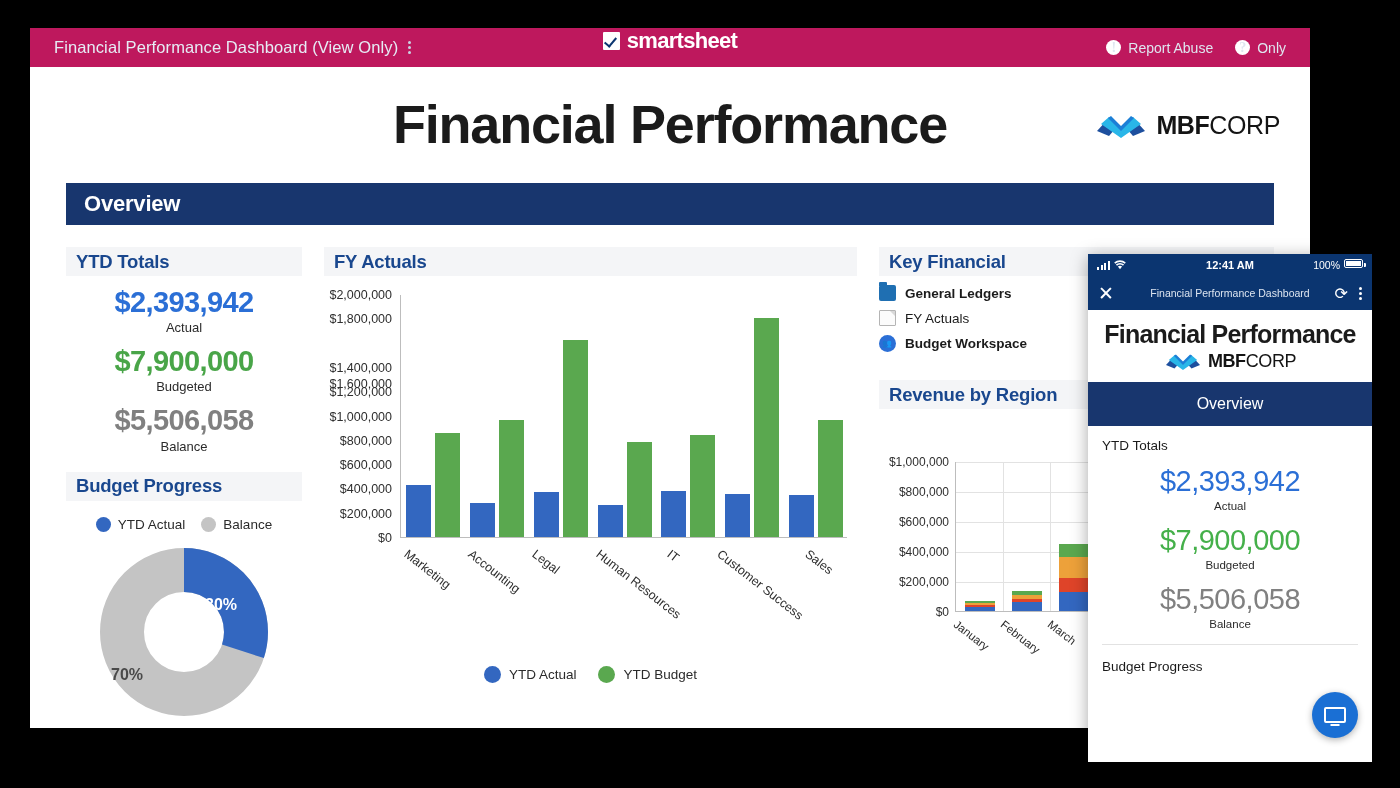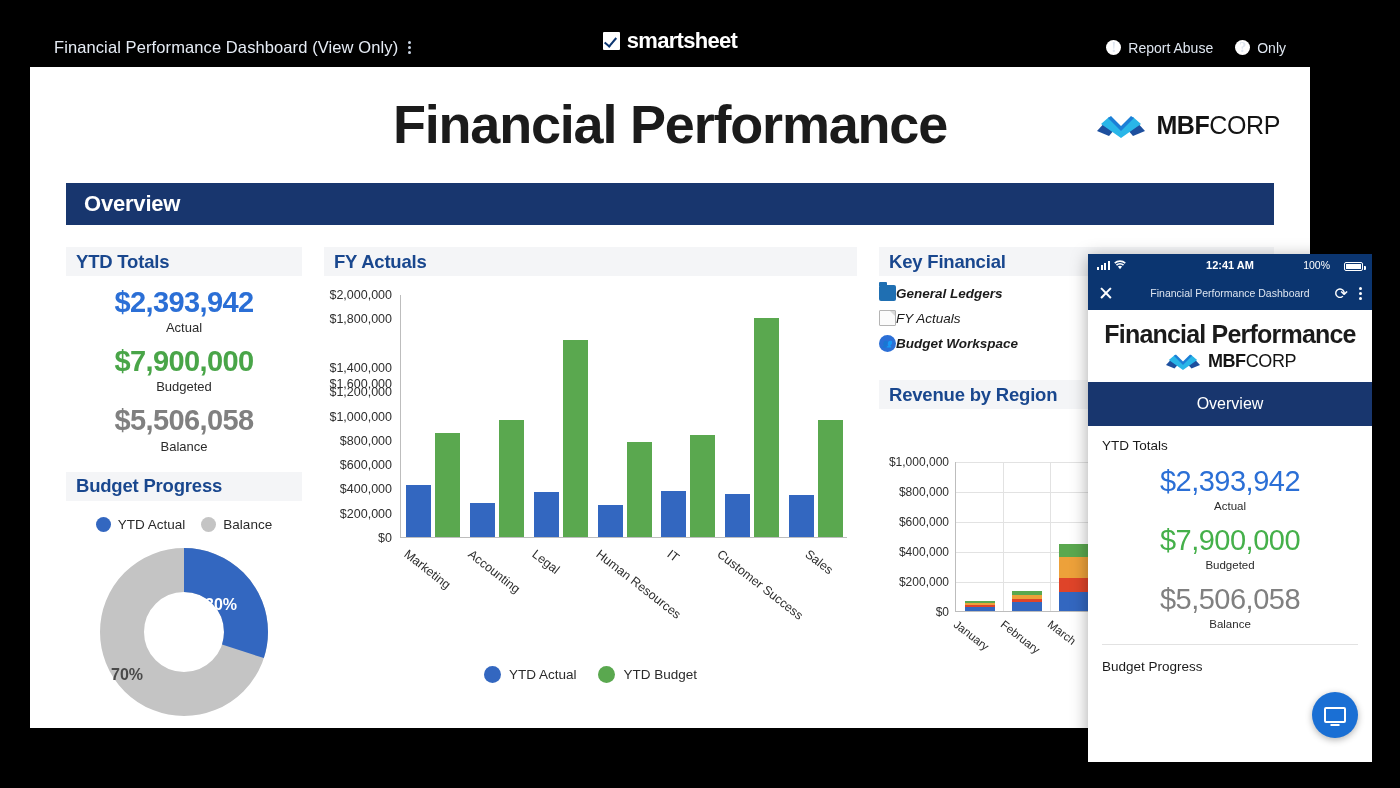--- a/index.html
+++ b/index.html
@@ -13,21 +13,21 @@
 
   
   #window {
     position: absolute; left: 30px; top: 28px;
     width: 1280px; height: 700px;
     background: #ffffff; overflow: hidden;
   }
 
   
   #appbar {
-    position: relative; height: 39px; background: #000000;
+    position: relative; height: 39px; background: #be185d;
     display: flex; align-items: center;
   }
   #appbar-left { display: flex; align-items: center; padding-left: 24px; }
   .appbar-title {
     color: #e6ecf5; font-size: 16.5px; letter-spacing: .1px; white-space: nowrap;
   }
   .kebab {
     display: inline-flex; flex-direction: column; justify-content: space-between;
     height: 13px; margin-left: 10px; cursor: pointer;
   }
@@ -139,21 +139,21 @@
   }
   .chart-legend {
     position: absolute; left: 0; right: 0; bottom: 2px;
     display: flex; justify-content: center; gap: 22px;
   }
   .chart-legend .it { display: flex; align-items: center; gap: 8px; }
   .chart-legend .dot { width: 17px; height: 17px; border-radius: 50%; }
   .chart-legend .lb { font-size: 13.5px; color: #2b2b2b; }
 
   
-  .res-row { display: flex; align-items: center; margin-top: 9px; cursor: pointer; font-style: italic; }
+  .res-row { display: flex; align-items: center; gap: 9px; margin-top: 9px; cursor: pointer; }
   .res-row .nm { font-size: 13.5px; color: #1b1b1b; }
   .res-row .nm.bold { font-weight: 700; }
   .ic { width: 17px; height: 16px; flex: none; position: relative; }
   .ic-folder { background: #1f6fb2; border-radius: 2px; }
   .ic-folder::before {
     content: ""; position: absolute; left: 0; top: -3px; width: 8px; height: 4px;
     background: #1f6fb2; border-radius: 1px 1px 0 0;
   }
   .ic-sheet {
     background: #fbfbfb; border: 1.2px solid #b4b4b4; border-radius: 1px;
@@ -192,21 +192,21 @@
     width: 284px; height: 508px; background: #ffffff;
     box-shadow: 0 3px 16px rgba(0,0,0,.35); overflow: hidden;
   }
   #ph-status {
     height: 22px; background: #0b3570; display: flex; align-items: center;
     padding: 0 9px; color: #fff; font-size: 10.5px;
   }
   #ph-status .time { position: absolute; left: 0; right: 0; text-align: center; font-size: 11px; font-weight: 700; }
   .sig { display: flex; align-items: flex-end; gap: 1.5px; height: 9px; }
   .sig i { display: block; width: 2px; background: #fff; }
-  .ph-right { margin-left: auto; display: flex; align-items: flex-end; gap: 14px; z-index: 2; }
+  .ph-right { margin-left: auto; display: flex; align-items: flex-start; gap: 4px; z-index: 2; }
   .batt {
     width: 19px; height: 9px; border: 1.2px solid #fff; border-radius: 2px; position: relative;
   }
   .batt::before { content: ""; position: absolute; inset: 1px; background: #fff; }
   .batt::after {
     content: ""; position: absolute; right: -3.5px; top: 2.5px; width: 2px; height: 4px;
     background: #fff; border-radius: 0 1px 1px 0;
   }
 
   #ph-bar {

